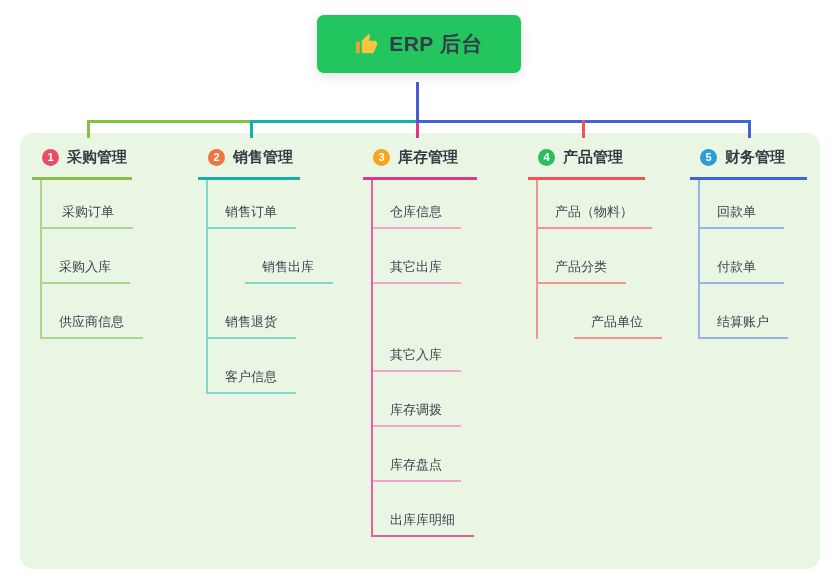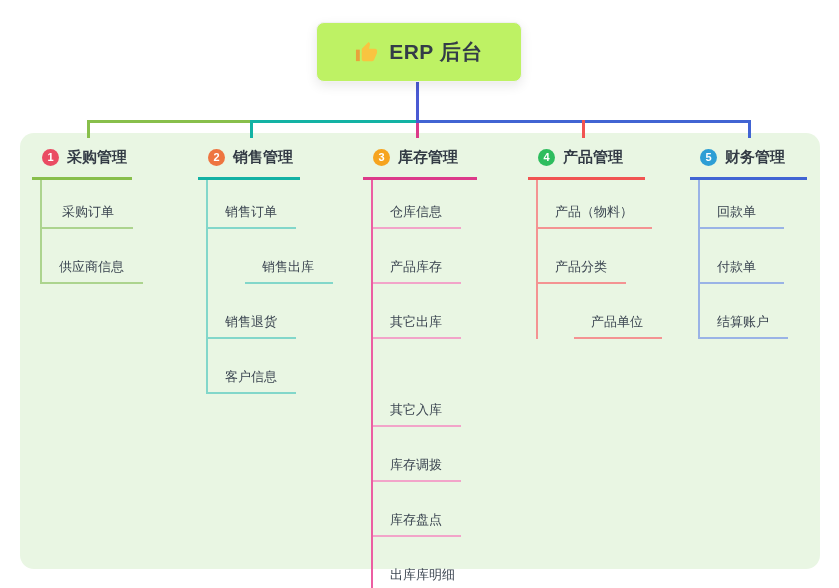--- a/index.html
+++ b/index.html
@@ -7,22 +7,22 @@
   body {
     font-family:"Liberation Sans","DejaVu Sans",sans-serif;
     background:#ffffff;
     position:relative;
     overflow:hidden;
   }
   #stage { position:absolute; inset:0; }
 
   
   .root-card {
-    position:absolute; left:316px; top:22px; width:206px; height:60px;
-    background:#bef264; border:1px solid #f1f1f1; border-radius:8px;
+    position:absolute; left:316px; top:14px; width:206px; height:60px;
+    background:#22c55e; border:1px solid #f1f1f1; border-radius:8px;
     box-shadow:0 4px 12px rgba(0,0,0,0.09);
     display:flex; align-items:center; justify-content:center; gap:11px;
     z-index:5;
   }
   .root-card .title { font-size:21px; font-weight:600; color:#333c48; letter-spacing:0.5px; }
   .root-card svg { display:block; }
 
   
   .hline { position:absolute; height:3px; }
   .vline { position:absolute; width:3px; }
@@ -89,20 +89,21 @@
   </div>
 
   <div id="columns">
       <div class="branch-col" style="left: 32px;">
         <div class="branch-header" style="width: 100px; border-bottom-color: rgb(136, 191, 75);">
           <span class="badge" style="background: rgb(234, 76, 99);">1</span>
           <span>采购管理</span>
         </div>
         <div class="kids" style="border-left-color: rgb(172, 212, 142);">
           <div class="kid" style="border-bottom-color: rgb(172, 212, 142); padding-left: 20px;">采购订单</div>
+          <div class="kid" style="border-bottom-color: rgb(172, 212, 142);">采购入库</div>
           <div class="kid" style="border-bottom-color: rgb(172, 212, 142);">供应商信息</div>
         </div>
       </div>
       <div class="branch-col" style="left: 198px;">
         <div class="branch-header" style="width: 102px; border-bottom-color: rgb(19, 178, 164);">
           <span class="badge" style="background: rgb(238, 117, 64);">2</span>
           <span>销售管理</span>
         </div>
         <div class="kids" style="border-left-color: rgb(130, 215, 202);">
           <div class="kid" style="border-bottom-color: rgb(130, 215, 202);">销售订单</div>
@@ -111,21 +112,20 @@
           <div class="kid" style="border-bottom-color: rgb(130, 215, 202);">客户信息</div>
         </div>
       </div>
       <div class="branch-col" style="left: 363px;">
         <div class="branch-header" style="width: 114px; border-bottom-color: rgb(220, 58, 138);">
           <span class="badge" style="background: rgb(246, 164, 31);">3</span>
           <span>库存管理</span>
         </div>
         <div class="kids" style="border-left-color: rgb(236, 94, 162);">
           <div class="kid" style="border-bottom-color: rgb(242, 164, 201);">仓库信息</div>
-          <div class="kid" style="border-bottom-color: rgb(242, 164, 201);">产品库存</div>
           <div class="kid" style="border-bottom-color: rgb(242, 164, 201);">其它出库</div>
           <div class="kid" style="border-bottom-color: rgb(242, 164, 201); margin-top: 33px;">其它入库</div>
           <div class="kid" style="border-bottom-color: rgb(242, 164, 201);">库存调拨</div>
           <div class="kid" style="border-bottom-color: rgb(242, 164, 201);">库存盘点</div>
           <div class="kid" style="border-bottom-color: rgb(236, 94, 162);">出库库明细</div>
         </div>
       </div>
       <div class="branch-col" style="left: 528px;">
         <div class="branch-header" style="width: 117px; border-bottom-color: rgb(241, 84, 82);">
           <span class="badge" style="background: rgb(46, 189, 94);">4</span>

